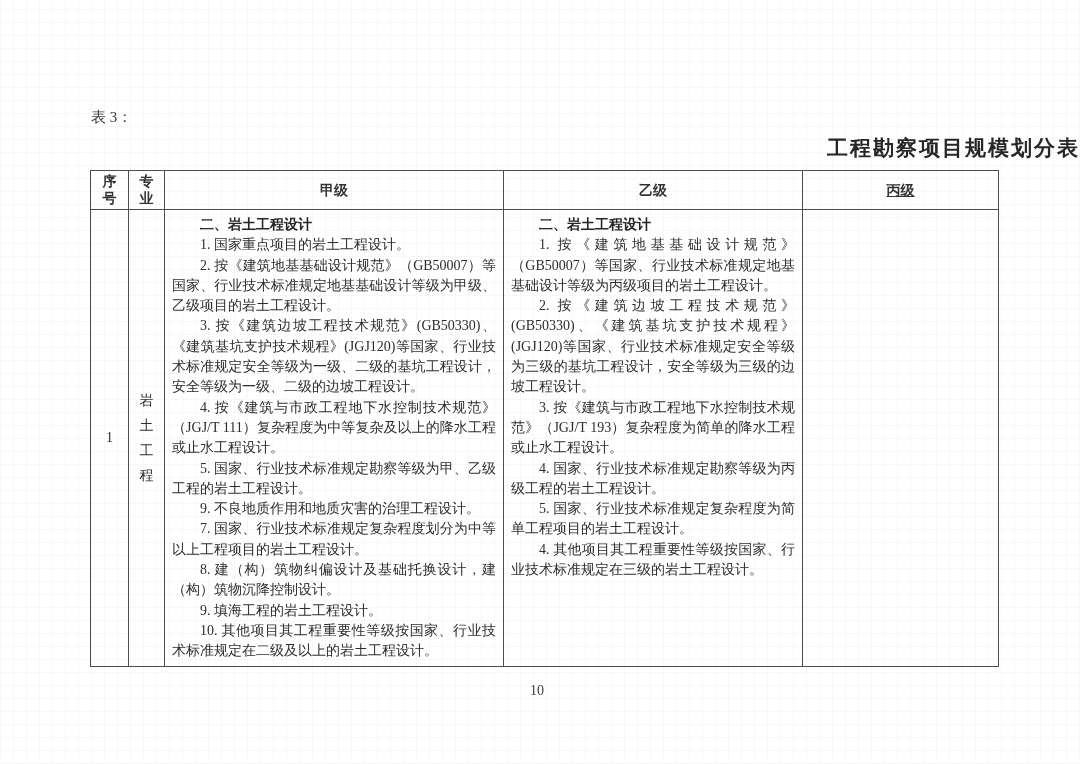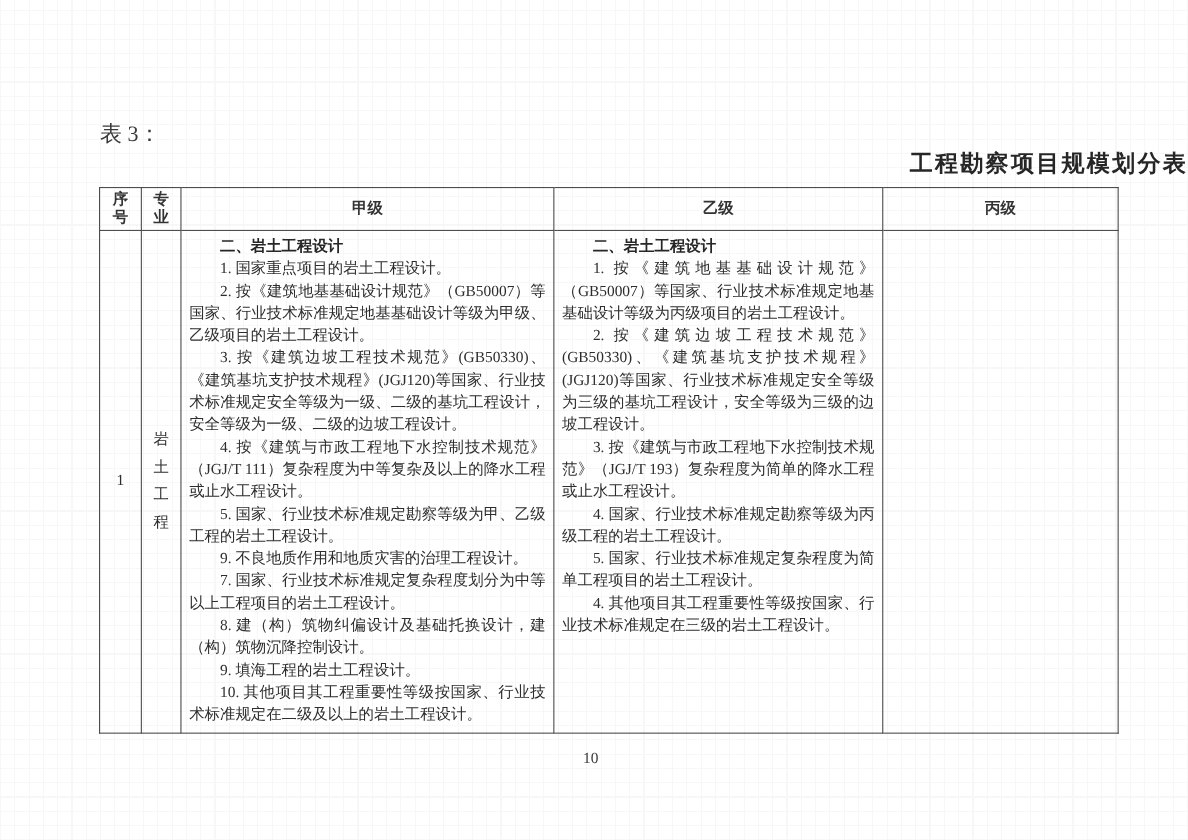--- a/index.html
+++ b/index.html
@@ -17,21 +17,21 @@
       repeating-linear-gradient(90deg, #f7f7f7 0 1px, transparent 1px 13px);
     font-family: "Liberation Serif", "DejaVu Serif", serif;
     color: #2d2d2d;
     overflow: hidden;
   }
 
   .table-label {
     position: absolute;
     left: 91px;
     top: 108px;
-    font-size: 20px;
+    font-size: 15px;
     color: #3a3a3a;
   }
 
   .doc-title {
     position: absolute;
     top: 134px;
     left: 0;
     width: 1080px;
     text-align: right;
     font-size: 21px;
@@ -53,21 +53,21 @@
     border: 1px solid #4d4d4d;
     vertical-align: middle;
     font-size: 14px;
     color: #2d2d2d;
   }
 
   .col-seq   { width: 38px;  }
   .col-spec  { width: 36px;  }
   .col-a     { width: 339px; margin-top: 42px; }
   .col-b     { width: 299px; }
-  .col-c     { width: 214px; }
+  .col-c     { width: 196px; text-decoration: underline; }
 
   .main-table thead th {
     height: 38px;
     font-weight: bold;
     text-align: center;
     line-height: 17px;
     padding: 2px 0;
     color: #333333;
   }
 

